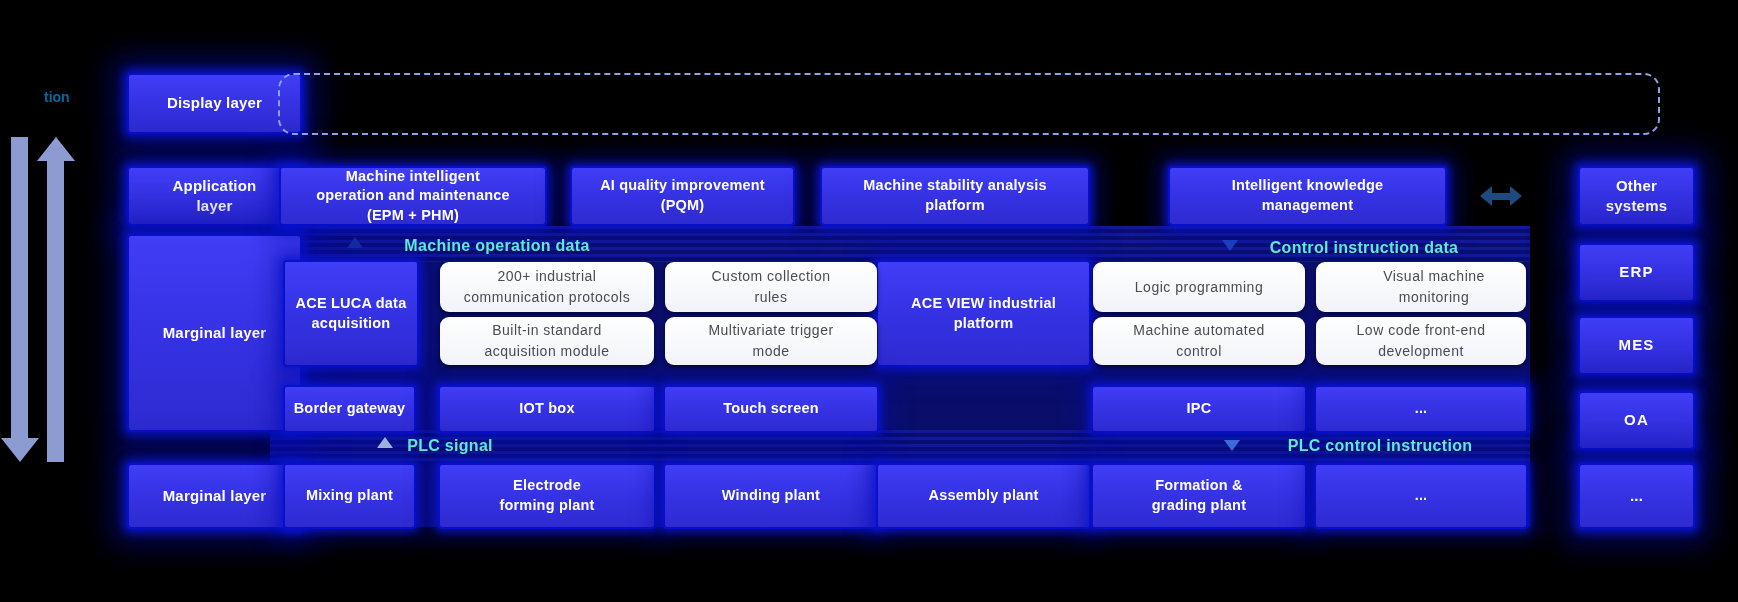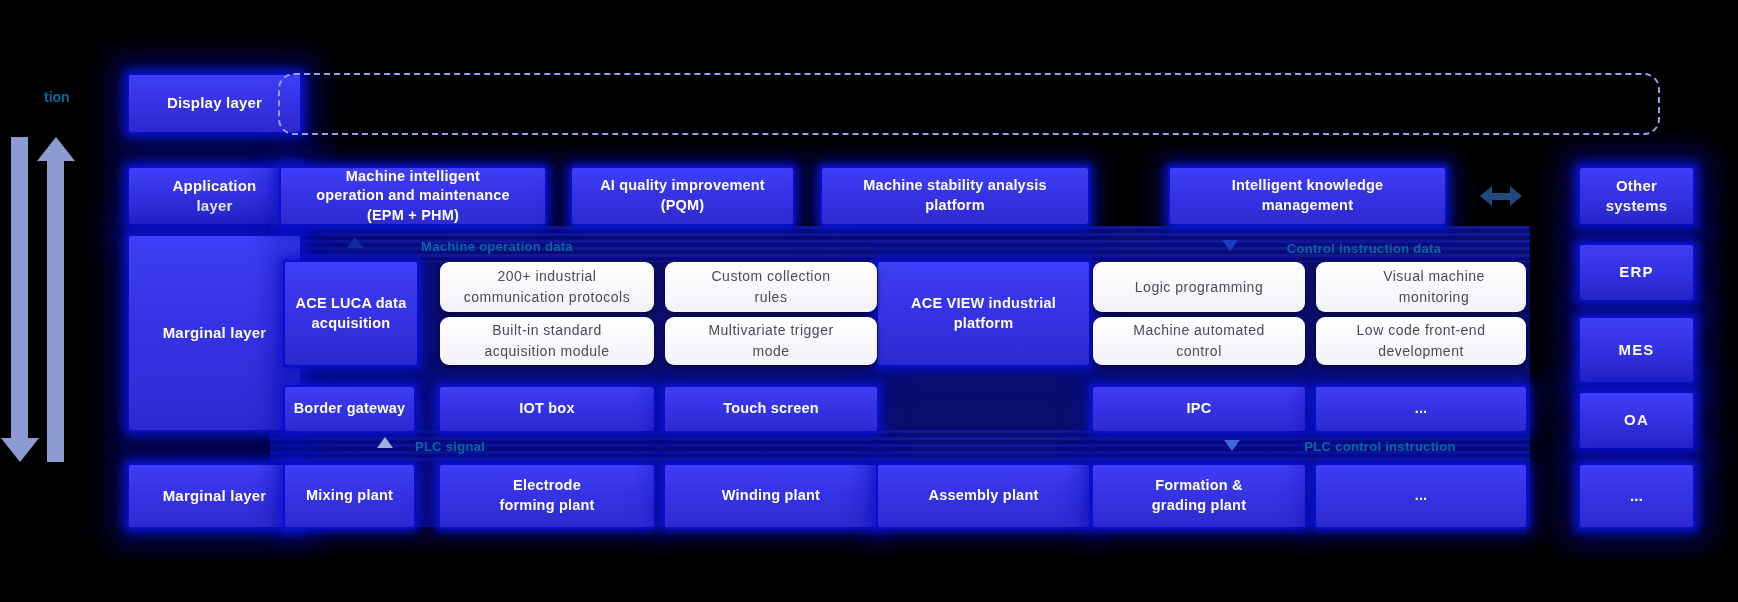--- a/index.html
+++ b/index.html
@@ -32,21 +32,21 @@
     background:linear-gradient(180deg,#ffffff 0%,#f1f3f8 100%);
     color:#4b4b54; font-weight:normal; font-size:14px; line-height:1.5;
     letter-spacing:.5px; border-radius:9px; z-index:4;
     box-shadow:0 2px 5px rgba(0,0,30,.65);
   }
   .backdrop { position:absolute; left:270px; top:226px; width:1260px; height:301px;
     background:#0a0e6a; z-index:1; }
   .band { position:absolute; left:270px; width:1260px; height:36px; z-index:2;
     background:repeating-linear-gradient(180deg, rgba(30,42,190,.35) 0 3px, rgba(6,9,80,.4) 3px 7px), #0c1186; }
   .band-label { position:absolute; transform:translate(-50%,-50%); z-index:5;
-    color:#0369a1; font-weight:bold; font-size:13px; letter-spacing:.3px; white-space:nowrap; }
+    color:#5eead4; font-weight:bold; font-size:16px; letter-spacing:.3px; white-space:nowrap; }
   .dashed-frame { position:absolute; left:278px; top:73px; width:1382px; height:62px;
     border:2px dashed #8ca4ea; border-radius:16px; z-index:7; box-sizing:border-box; }
   .cut-label { position:absolute; left:44px; top:89px; color:#0369a1; font-weight:bold;
     font-size:14px; z-index:6; }
   
   .shaft { position:absolute; background:#8c9cd2; }
   .tri { position:absolute; width:0; height:0; }
   .tri-down { border-left:19px solid transparent; border-right:19px solid transparent; border-top:24px solid #8c9cd2; }
   .tri-up   { border-left:19px solid transparent; border-right:19px solid transparent; border-bottom:24px solid #8c9cd2; }
   
@@ -146,17 +146,17 @@
 forming plant</div>
   <div class="box blue" style="left:665px; top:465px; width:212px; height:62px;">Winding plant</div>
   <div class="box blue" style="left:878px; top:465px; width:211px; height:62px;">Assembly plant</div>
   <div class="box blue" style="left:1093px; top:465px; width:212px; height:62px;">Formation &amp;
 grading plant</div>
   <div class="box blue" style="left:1316px; top:465px; width:210px; height:62px;">...</div>
 
   <div class="box blue rail big-glow" style="left:1548px; top:168px; width:113px; height:56px;">Other
 systems</div>
   <div class="box blue rail big-glow" style="left:1548px; top:245px; width:113px; height:55px; letter-spacing:1.2px;">ERP</div>
-  <div class="box blue rail big-glow" style="left:1548px; top:318px; width:113px; height:64px; letter-spacing:1.2px;">MES</div>
+  <div class="box blue rail big-glow" style="left:1548px; top:318px; width:113px; height:55px; letter-spacing:1.2px;">MES</div>
   <div class="box blue rail big-glow" style="left:1548px; top:393px; width:113px; height:55px; letter-spacing:1.2px;">OA</div>
   <div class="box blue rail big-glow" style="left:1548px; top:465px; width:113px; height:62px;">...</div>
 
 </div>
 
 </body></html>

